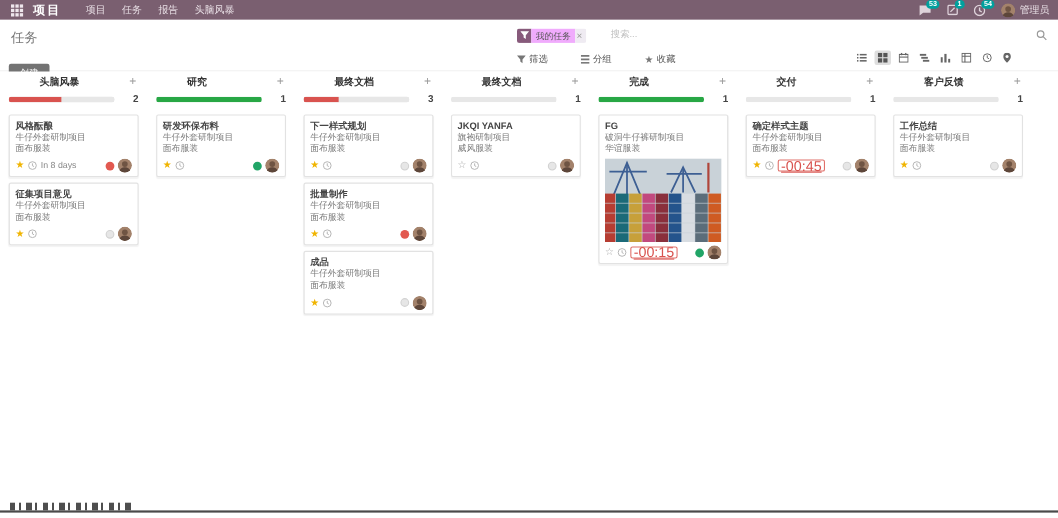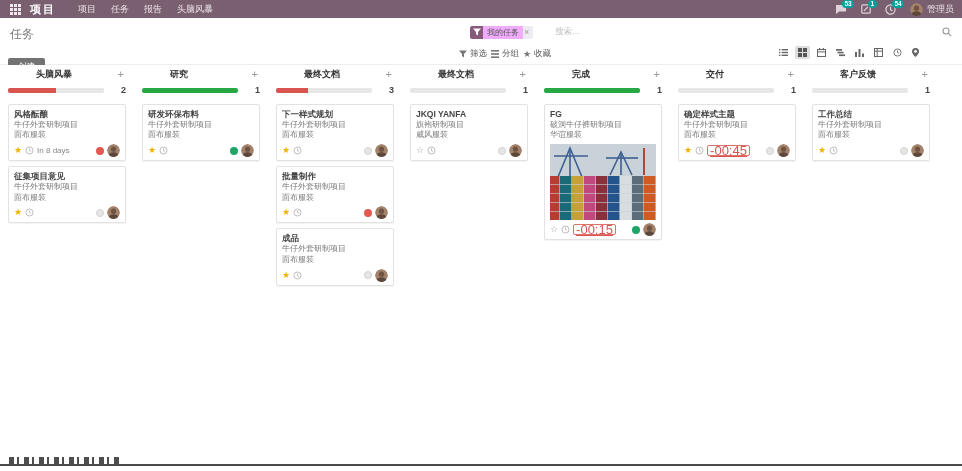--- a/index.html
+++ b/index.html
@@ -29,21 +29,21 @@
   .create { position:absolute; left:8px; top:40px; background:#737373; border:none; color:#fff;
     font-size:8.5px; padding:3px 10px; border-radius:2px; cursor:pointer; font-family:inherit; }
   .searchbar { position:absolute; left:470px; right:8px; top:6px; height:16px;
     display:flex; align-items:center; }
   .facet { display:flex; align-items:stretch; height:13px; border-radius:2px; overflow:hidden; }
   .facet-icon { background:#875a7b; width:13px; display:flex; align-items:center; justify-content:center; }
   .facet-label { background:#f0abfc; padding:0 4px; font-size:8px; color:#555; line-height:13px; }
   .facet-x { background:#efebf2; padding:0 4px 0 1px; font-size:9px; color:#999; line-height:12px; cursor:pointer; }
   .placeholder { margin-left:22px; font-size:8.5px; color:#bdbdbd; flex:1; }
   .mag { display:flex; margin-right:2px; }
-  .cpbtns { position:absolute; left:459px; top:30px; display:flex; gap:4px;
+  .cpbtns { position:absolute; left:470px; top:30px; display:flex; gap:30px;
     font-size:8.5px; color:#555; align-items:center; }
   .cpb { display:flex; gap:3px; align-items:center; cursor:pointer; }
   .views { position:absolute; right:40px; top:28px; display:flex; gap:4px; align-items:center; }
   .vbtn { padding:2px 3px; border-radius:2px; display:flex; cursor:pointer; }
   .vbtn.active { background:#dedede; }
   
   .board { position:absolute; top:65px; left:0; right:0; bottom:16px;
     padding:2px 0 0 8px; display:flex; gap:16px; overflow:hidden; background:#fff; }
   .kanban-column { width:118px; flex:0 0 118px; }
   .col-title-row { display:flex; align-items:center; height:14px; }

